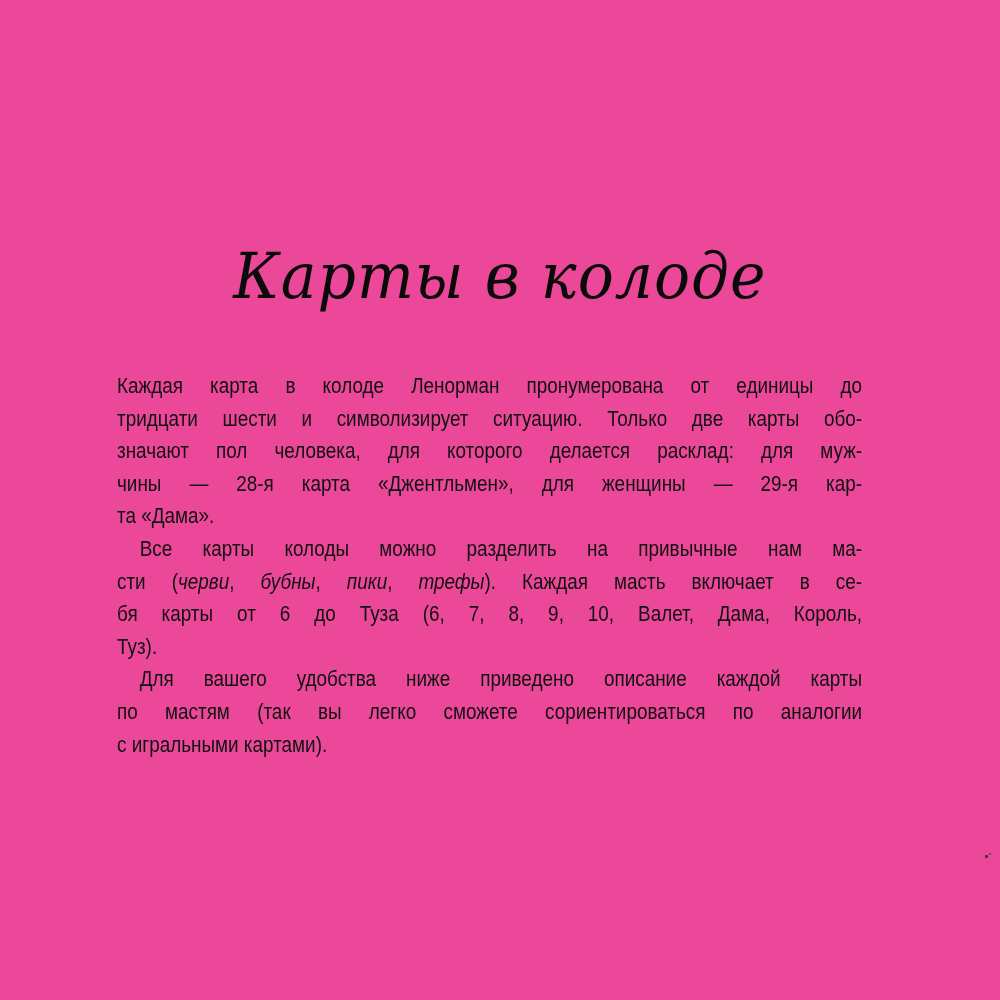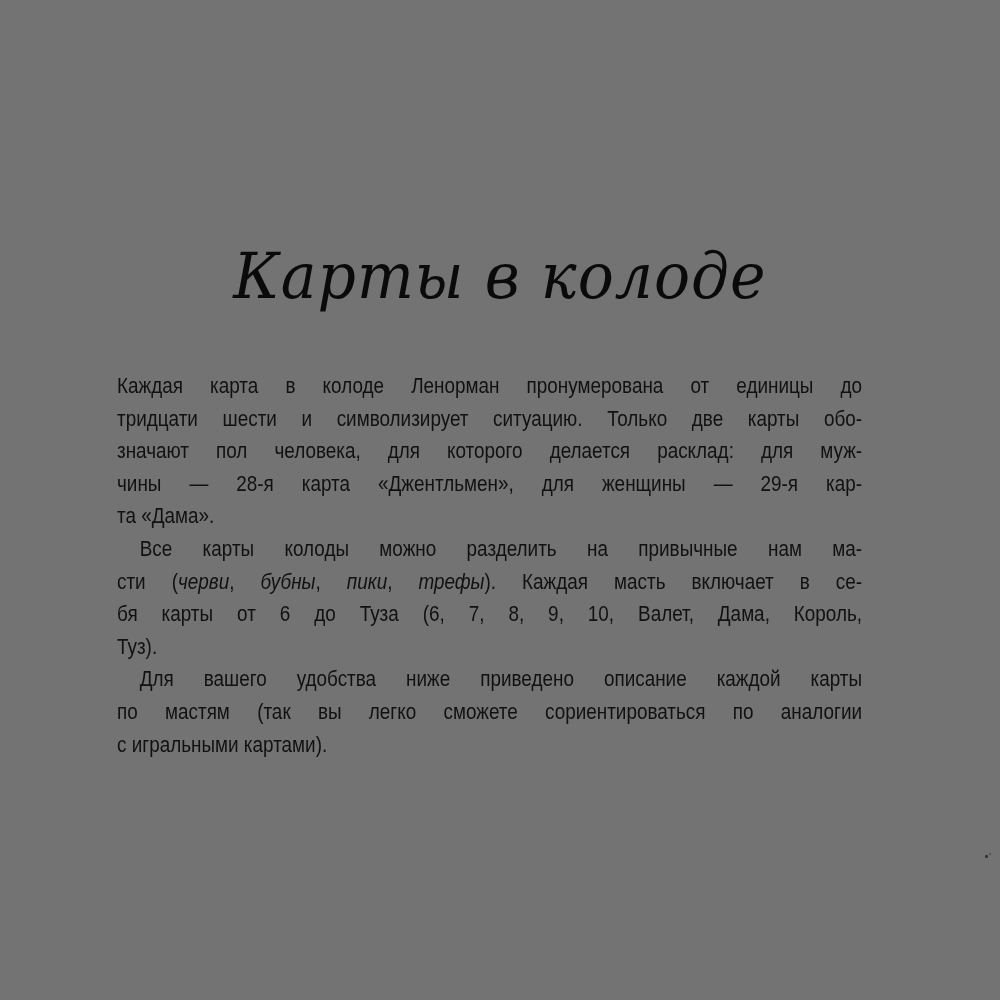--- a/index.html
+++ b/index.html
@@ -11,21 +11,21 @@
       width: 1000px;
       height: 1000px;
       position: relative;
       overflow: hidden;
       color: #111111;
     }
     .page {
       position: absolute;
       left: 0; top: 0;
       width: 1000px; height: 1000px;
-      background: #737373;
+      background: #ec4899;
     }
     .title {
       position: absolute;
       left: 0;
       width: 1000px;
       top: 236px;
       text-align: center;
       font-family: "DejaVu Serif", serif;
       font-style: italic;
       font-size: 60px;

